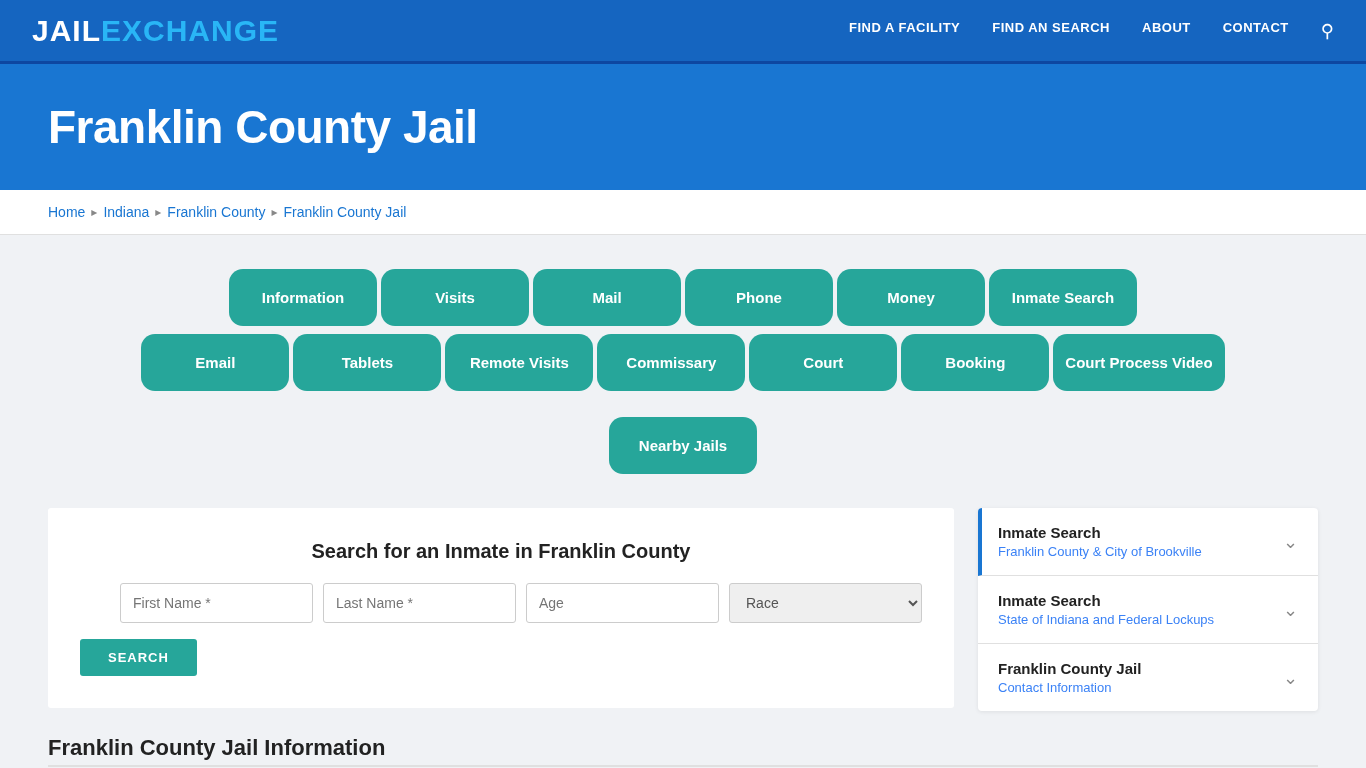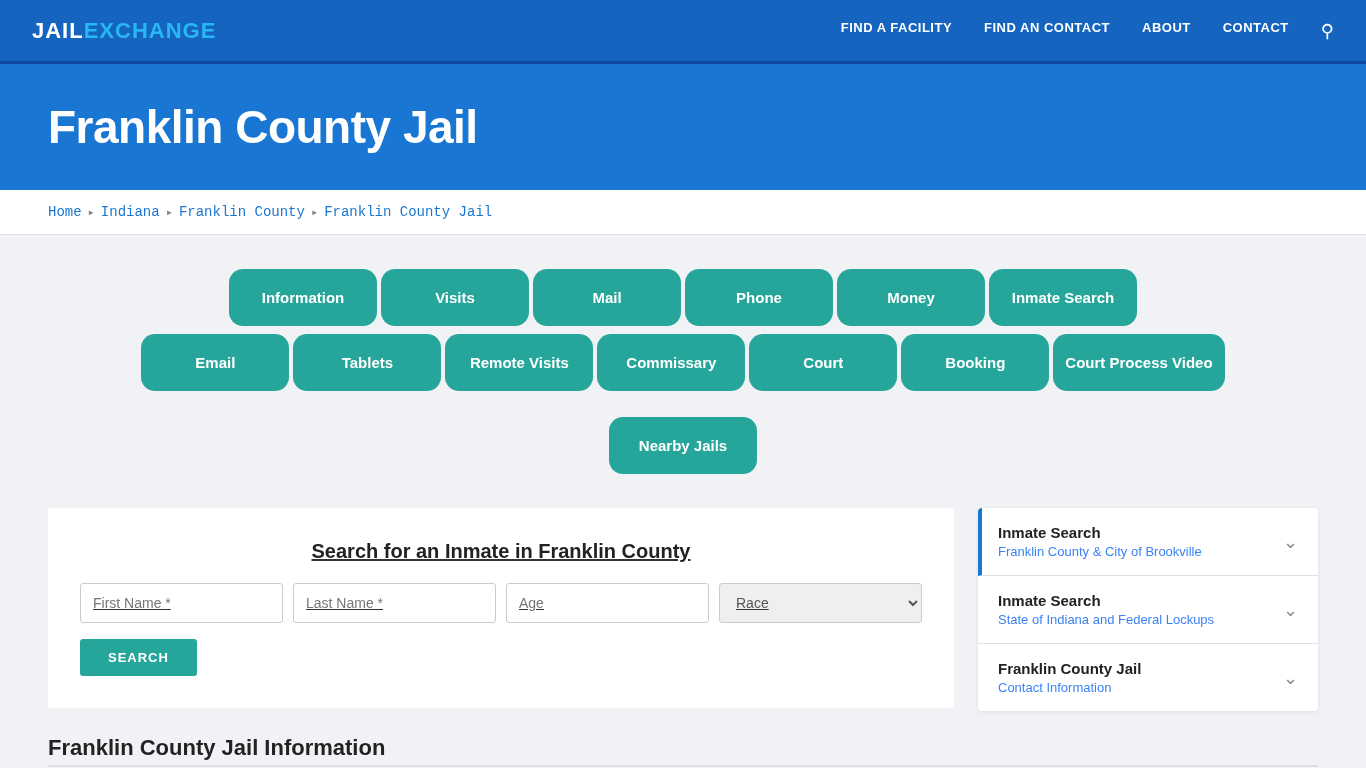--- a/index.html
+++ b/index.html
@@ -11,21 +11,21 @@
       display: flex;
       align-items: center;
       justify-content: space-between;
       padding: 0 32px;
       height: 64px;
       border-bottom: 3px solid #0d47a1;
     }
     .navbar-logo {
       display: flex;
       align-items: center;
-      font-size: 22px;
+      font-size: 30px;
       font-weight: 900;
       color: #fff;
       letter-spacing: 1px;
     }
     .logo-exchange {
       color: #29b6f6;
     }
     .navbar-links {
       display: flex;
       gap: 32px;
@@ -57,21 +57,20 @@
 
     
     .breadcrumb {
       background: #fff;
       padding: 14px 48px;
       display: flex;
       align-items: center;
       gap: 6px;
       font-size: 14px;
       border-bottom: 1px solid #e0e0e0;
-      font-family: Liberation Mono, monospace;
     }
     .breadcrumb a {
       color: #1976d2;
       text-decoration: none;
     }
     .breadcrumb .sep {
       color: #888;
       font-size: 12px;
     }
     .breadcrumb .current {
@@ -125,34 +124,34 @@
       align-items: flex-start;
     }
 
     
     .search-panel {
       background: #fff;
       border-radius: 3px;
       padding: 32px 32px 32px 32px;
       flex: 1;
       min-width: 0;
-      text-decoration: underline;
     }
     .search-panel h2 {
       font-size: 20px;
       font-weight: 700;
       text-align: center;
       margin-bottom: 20px;
       color: #222;
     }
     .search-fields {
       display: flex;
       gap: 10px;
       flex-wrap: wrap;
       margin-bottom: 16px;
+      margin-left: 40px;
     }
     .search-fields input,
     .search-fields select {
       border: 1px solid #ccc;
       border-radius: 3px;
       padding: 10px 12px;
       font-size: 14px;
       color: #555;
       flex: 1;
       min-width: 120px;
@@ -225,21 +224,21 @@
 </head>
 <body>
 
 <nav class="navbar">
   <div class="navbar-logo">
     <span>JAIL</span>
       <span class="logo-exchange">EXCHANGE</span>
   </div>
   <div class="navbar-links">
     <a>FIND A FACILITY</a>
-    <a>FIND AN CONTACT</a>
+    <a>FIND AN SEARCH</a>
     <a>ABOUT</a>
     <a>CONTACT</a>
     <span class="navbar-search-icon">⚲</span>
   </div>
 </nav>
 
 <div class="hero">
   <h1>Franklin County Jail</h1>
 </div>
 

